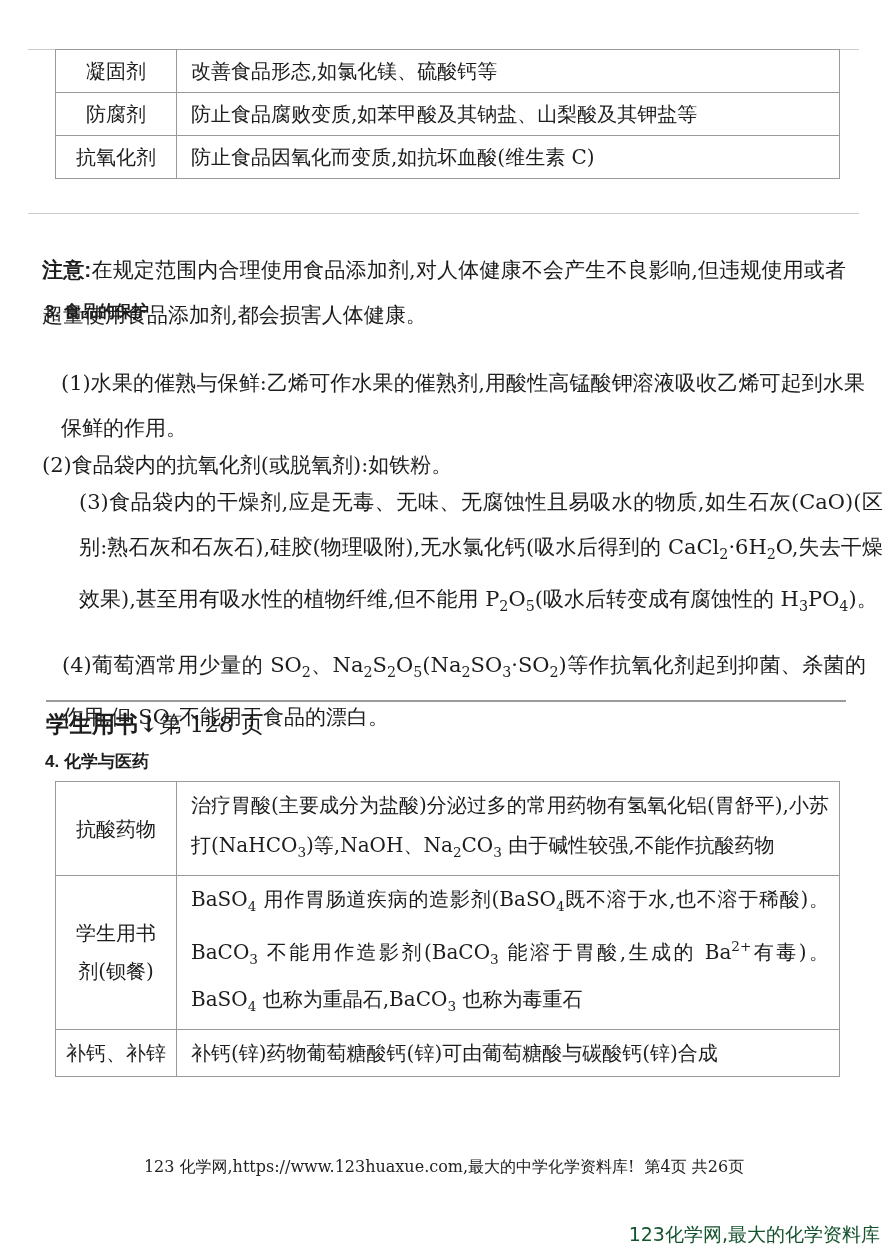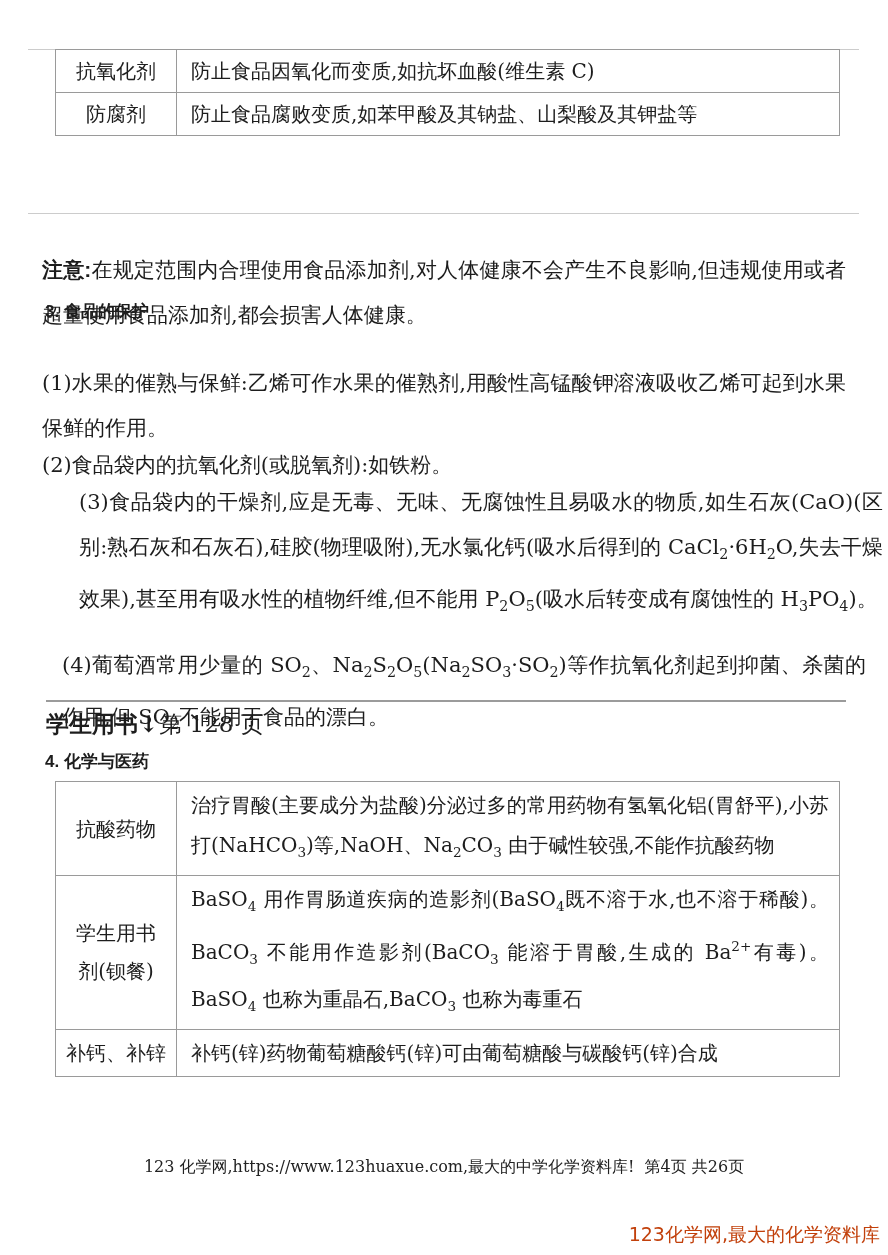--- a/index.html
+++ b/index.html
@@ -58,21 +58,21 @@
   }
   .heading {
     left: 45px;
     font-family: "Liberation Sans", "DejaVu Sans", sans-serif;
     font-weight: bold;
     font-size: 17px;
     line-height: 30px;
   }
   .h3 { top: 297px; }
   .h4 { top: 747px; }
-  .i1 { top: 340px; }
+  .i1 { top: 340px; margin-left: 19px; }
   .i2 { top: 422px; }
   .i3 { top: 459px; margin-left: 37px; }
   .i4 { top: 622px; margin-left: 20px; }
 
   .bookref {
     top: 700px; left: 46px; width: 800px;
     border-top: 2px solid #9b9b9b;
     padding-top: 7px;
     font-size: 23px;
   }
@@ -82,42 +82,46 @@
     top: 1157px; left: 0; width: 888px;
     text-align: center;
     font-size: 16px;
     color: #222222;
   }
   .footer .pages { margin-left: 10px; }
 
   .watermark {
     top: 1222px; right: 8px;
     font-size: 19px;
-    color: #c2410c;
+    color: #14532d;
     font-family: "DejaVu Sans", "Liberation Sans", sans-serif;
   }
 
   sub { font-size: 0.68em; }
   sup { font-size: 0.68em; }
 </style>
 </head>
 <body>
 
 <div class="abs extline top"></div>
 <div class="abs extline bottom"></div>
 
 <table class="abs doc-table" id="additives-table">
   <tbody>
-  <tr>
-    <td class="lbl">抗氧化剂</td>
-    <td class="desc">防止食品因氧化而变质,如抗坏血酸(维生素 C)</td>
+      <tr>
+    <td class="lbl">凝固剂</td>
+    <td class="desc">改善食品形态,如氯化镁、硫酸钙等</td>
   </tr>
   <tr>
     <td class="lbl">防腐剂</td>
     <td class="desc">防止食品腐败变质,如苯甲酸及其钠盐、山梨酸及其钾盐等</td>
+  </tr>
+  <tr>
+    <td class="lbl">抗氧化剂</td>
+    <td class="desc">防止食品因氧化而变质,如抗坏血酸(维生素 C)</td>
   </tr>
 </tbody>
   </table>
 
 <p class="abs para note"><span class="bold-sans">注意:</span><span>在规定范围内合理使用食品添加剂,对人体健康不会产生不良影响,但违规使用或者超量使用食品添加剂,都会损害人体健康。</span></p>
 
 <div class="abs heading h3">3. 食品的保护</div>
 
 <p class="abs para i1">(1)水果的催熟与保鲜:乙烯可作水果的催熟剂,用酸性高锰酸钾溶液吸收乙烯可起到水果保鲜的作用。</p>
 <p class="abs para i2">(2)食品袋内的抗氧化剂(或脱氧剂):如铁粉。</p>

